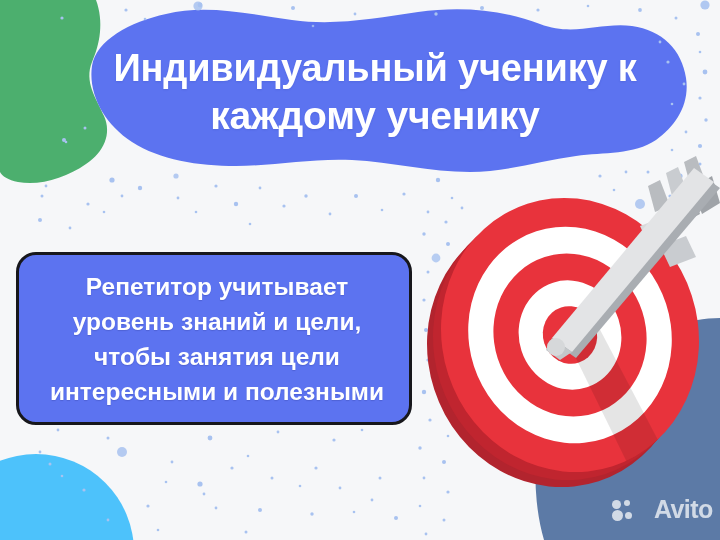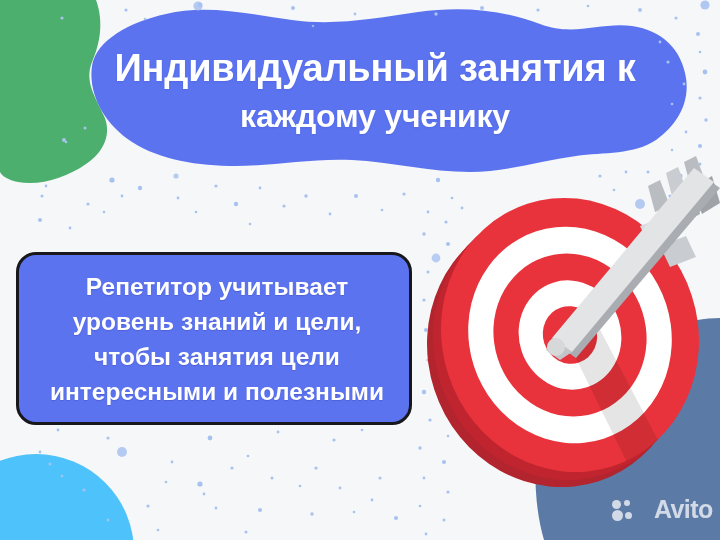--- a/index.html
+++ b/index.html
@@ -21,21 +21,21 @@
     text-align:center;
     color:#ffffff;
     font-weight:bold;
     font-size:38px;
     line-height:48px;
     letter-spacing:-0.2px;
     text-shadow:0 1px 2px rgba(40,60,160,.18);
     z-index:6;
   }
   #title-block .tline{display:block;white-space:nowrap;}
-  #title-line2{font-size:32px;}
+  #title-line2{font-size:39px;}
 
   
   #desc-card{
     position:absolute;left:16px;top:252px;width:396px;height:173px;
     background:#5c73f0;
     border:3px solid #17171c;
     border-radius:20px;
     box-sizing:border-box;
     z-index:7;
   }
@@ -258,21 +258,21 @@
         <path d="M700,174 L720,188 L576,358 L556,344 Z" fill="#a9adb2"></path>
         <path d="M694,168 L714,182 L572,352 L552,338 Z" fill="#e3e4e6"></path>
 
         <path d="M552,338 L572,352 L560,360 L546,350 Z" fill="#c3c6c9"></path>
         <circle cx="556" cy="347" r="9" fill="#d6d8da"></circle>
       </g>
     </svg>
   </div>
 
   <div id="title-block">
-    <span class="tline">Индивидуальный занятия к</span>
+    <span class="tline">Индивидуальный ученику к</span>
     <span class="tline" id="title-line2">каждому ученику</span>
   </div>
 
   <div id="desc-card">
     <div id="desc-text">
       <span class="dline">Репетитор учитывает</span>
       <span class="dline">уровень знаний и цели,</span>
       <span class="dline">чтобы занятия цели</span>
       <span class="dline">интересными и полезными</span>
     </div>

